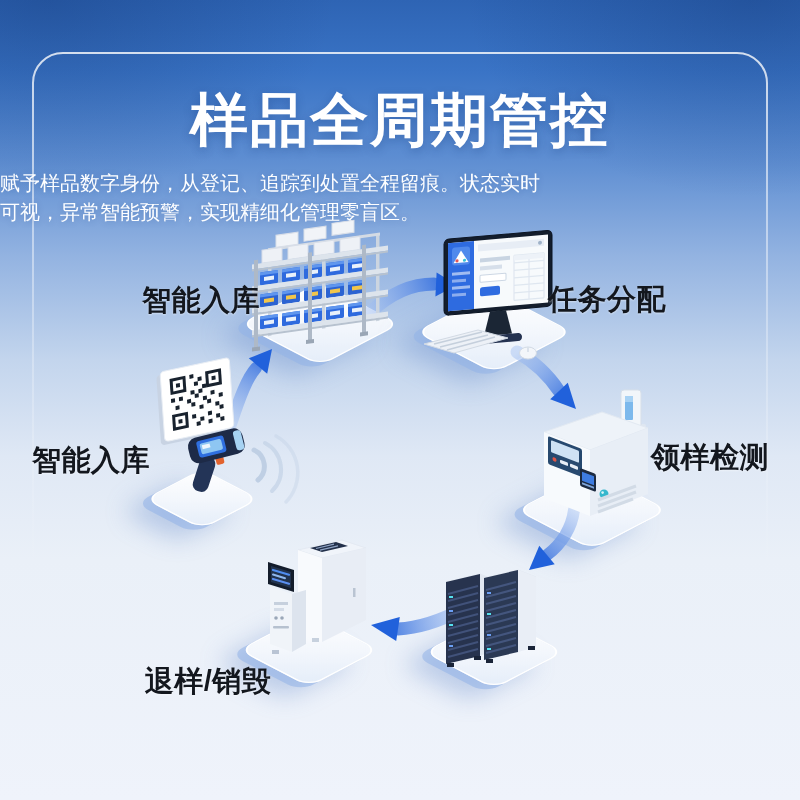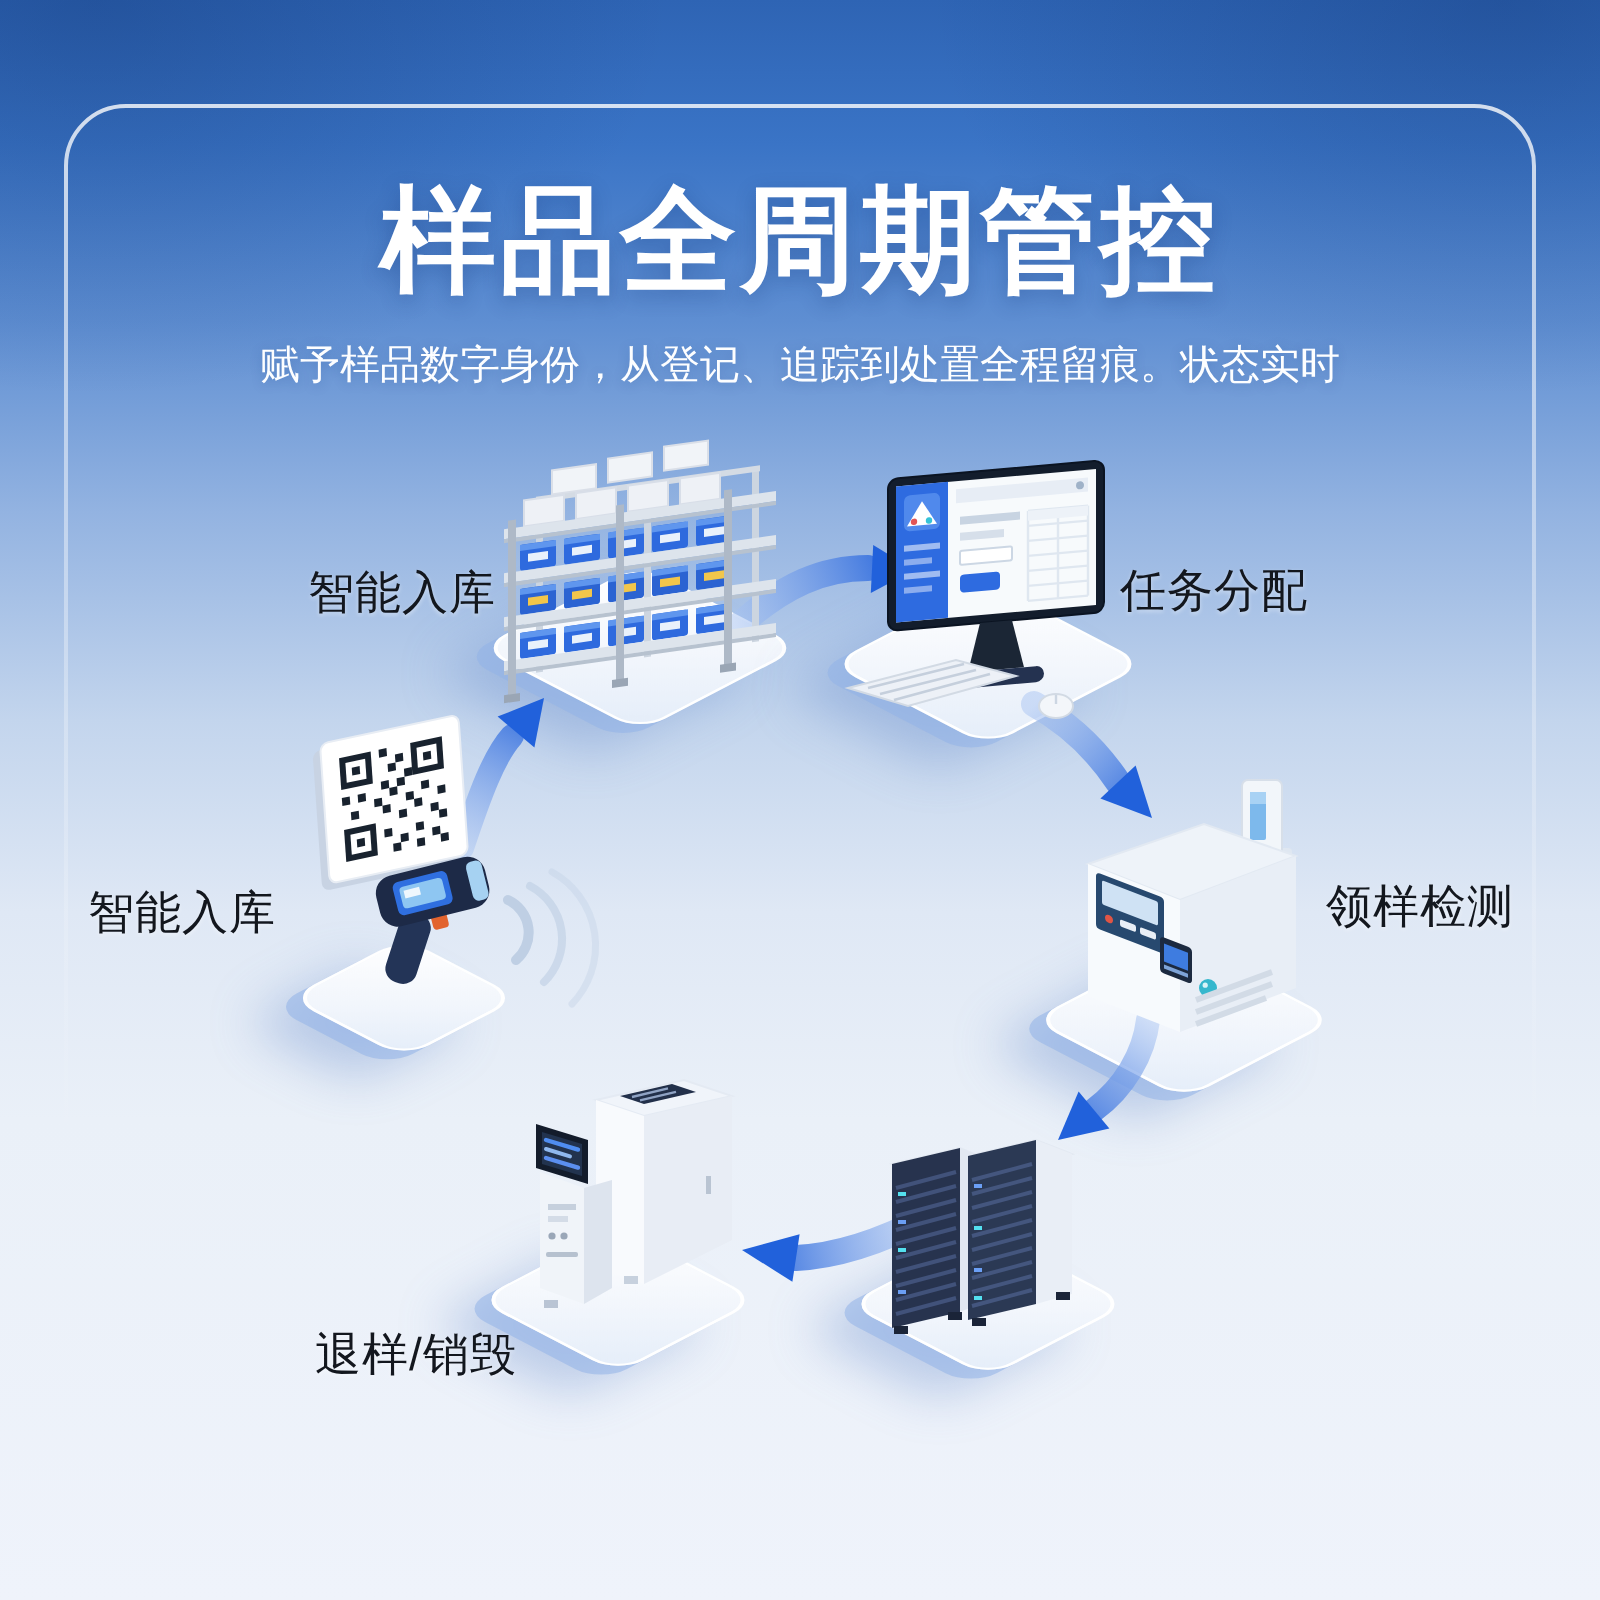--- a/index.html
+++ b/index.html
@@ -13,35 +13,35 @@
                       #c3d5ed 45%,#dfe8f5 57%,#eaf0f8 70%,#eff3fb 100%);
   }
   .abs{position:absolute;}
   svg{display:block;overflow:visible;}
   .title{
     position:absolute;top:82px;left:0;width:100%;text-align:center;
     font-size:58px;font-weight:800;color:#ffffff;letter-spacing:2px;
     text-shadow:0 3px 10px rgba(15,50,115,.30);
   }
   .subtitle{
-    position:absolute;top:169px;left:0;width:100%;text-align:center;
+    position:absolute;top:169px;left:0;width:100%;text-align:left;
     font-size:20px;line-height:29px;font-weight:500;color:#fdfeff;
     text-shadow:0 1px 6px rgba(20,60,130,.25);
   }
   .platform{
     position:absolute;
     background:linear-gradient(135deg,#ffffff 0%,#f2f6fc 55%,#e4edf9 100%);
     border:2px solid rgba(255,255,255,.95);
     border-radius:18px;
     transform:scaleY(.52) rotate(45deg);
     box-shadow:0 12px 0 rgba(146,178,232,.55), 0 34px 30px rgba(110,145,205,.38);
   }
   .label{
     position:absolute;transform:translateX(-50%);
-    font-size:23px;font-weight:400;color:#13171e;letter-spacing:.5px;
+    font-size:29px;font-weight:700;color:#13171e;letter-spacing:.5px;
     white-space:nowrap;text-shadow:0 1px 2px rgba(255,255,255,.45);
   }
 </style>
 </head>
 <body>
 
 <div class="canvas">
 
   <svg class="abs" style="left:0;top:0" width="800" height="800">
     <defs>
@@ -50,20 +50,21 @@
         <stop offset=".55" stop-color="#ffffff" stop-opacity=".3"></stop>
         <stop offset="1" stop-color="#ffffff" stop-opacity="0"></stop>
       </linearGradient>
     </defs>
     <rect x="33" y="53" width="734" height="770" rx="30" fill="none" stroke="url(#fr)" stroke-width="2"></rect>
   </svg>
 
   <div class="title">样品全周期管控</div>
   <div class="subtitle">
     <span>赋予样品数字身份，从登记、追踪到处置全程留痕。状态实时</span><br>
+    <span>可视，异常智能预警，实现精细化管理零盲区。</span>
   </div>
 
   <div class="platform" style="left:263px;top:267px;width:110px;height:110px"></div>
   <div class="platform" style="left:438px;top:276px;width:108px;height:108px"></div>
   <div class="platform" style="left:538px;top:456px;width:104px;height:104px"></div>
   <div class="platform" style="left:444px;top:602px;width:96px;height:96px"></div>
   <div class="platform" style="left:259px;top:600px;width:96px;height:96px"></div>
   <div class="platform" style="left:161px;top:458px;width:78px;height:78px"></div>
 
   <svg class="abs" style="left:0;top:0" width="800" height="800" viewBox="0 0 800 800">

